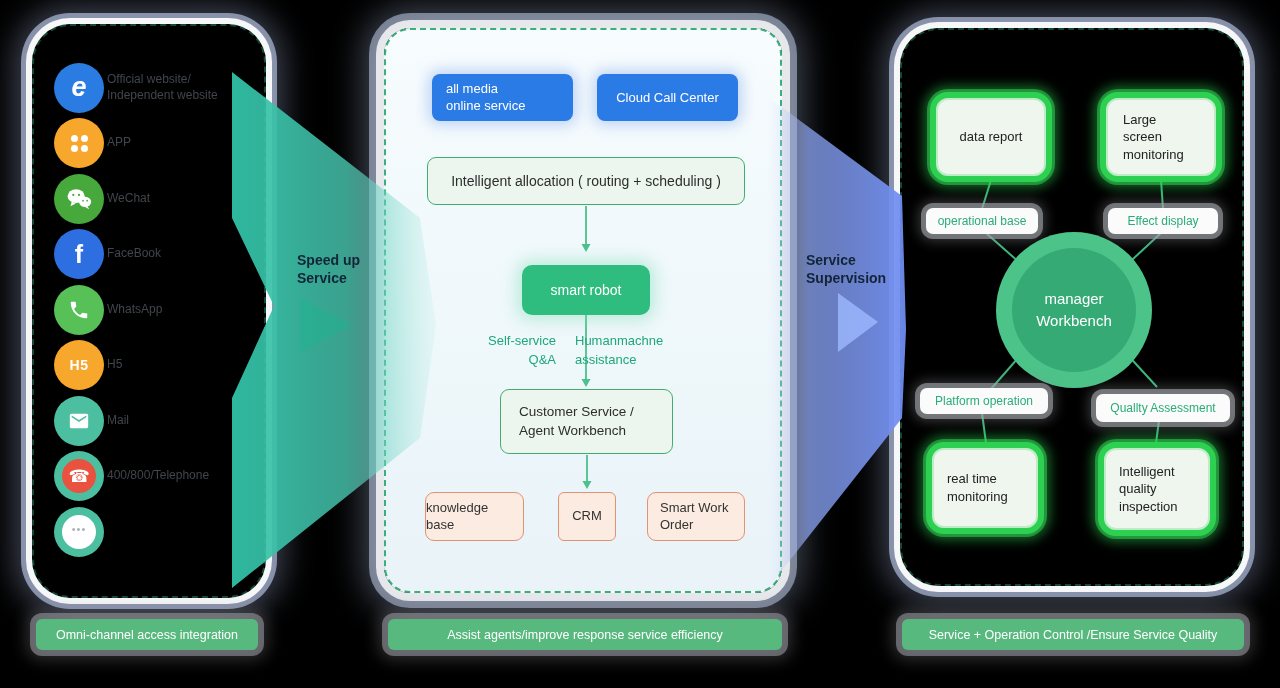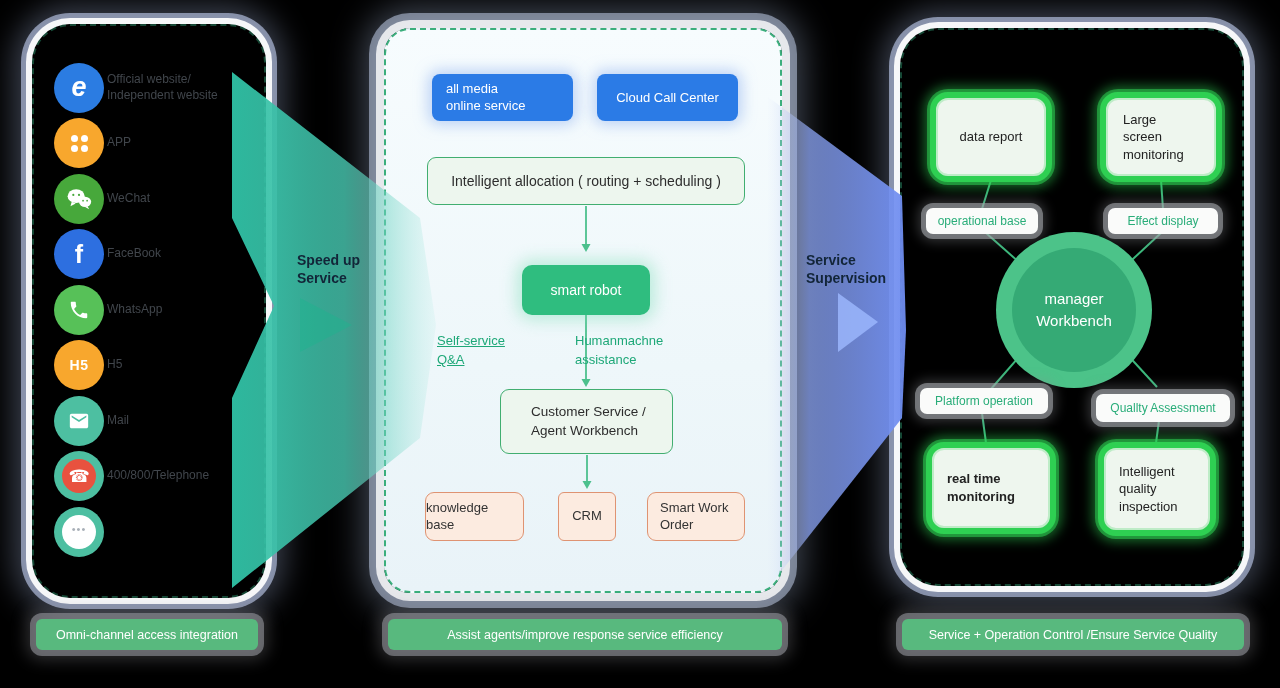--- a/index.html
+++ b/index.html
@@ -45,41 +45,41 @@
   .more-dots { font-size:11px; letter-spacing:1px; color:#a9b0b8; line-height:1; padding-bottom:4px; }
 
   
   .blue-box { position:absolute; background:#2b7be6; border-radius:8px; color:#fff; font-size:13px;
               display:flex; align-items:center; box-shadow:0 0 14px 4px rgba(143,178,240,.55); }
   #media-box { left:46px; top:44px; width:141px; height:47px; padding-left:14px; line-height:1.3; }
   #cloud-box { left:211px; top:44px; width:141px; height:47px; justify-content:center; }
   .green-outline-box { position:absolute; background:#edf6ee; border:1px solid #41ae70; border-radius:9px;
               color:#2d2d2d; display:flex; align-items:center; }
   #allocation-box { left:41px; top:127px; width:318px; height:48px; justify-content:center; font-size:14px; }
-  #agent-box { left:114px; top:359px; width:173px; height:65px; padding-left:30px; font-size:13.5px; line-height:1.35; }
+  #agent-box { left:114px; top:359px; width:173px; height:65px; padding-left:18px; font-size:13.5px; line-height:1.35; }
   #robot-box { position:absolute; left:136px; top:223px; width:128px; height:50px; background:#2fbd7f; border-radius:10px;
               color:#fff; font-size:14px; display:flex; align-items:center; justify-content:center;
               box-shadow:0 0 16px 5px rgba(120,220,180,.45);margin-top:12px; }
   .branch-label { position:absolute; color:#1ea878; font-size:13px; line-height:1.45; }
-  #branch-left  { left:51px; top:302px; width:110px; text-align:left;text-decoration:underline; }
+  #branch-left  { left:60px; top:302px; width:110px; text-align:right; }
   #branch-right { left:189px; top:302px; width:150px; text-align:left; }
   .peach-box { position:absolute; background:#fcebe0; border:1px solid #df9372; border-radius:9px;
               color:#333; font-size:13px; line-height:1.3; display:flex; align-items:center; }
   #kb-box  { left:39px;  top:462px; width:99px; height:49px; padding-left:0; }
   #crm-box { left:172px; top:462px; width:58px; height:49px; justify-content:center;border-radius:6px; }
   #swo-box { left:261px; top:462px; width:98px; height:49px; padding-left:12px; }
   .flow-svg { position:absolute; left:0; top:0; pointer-events:none; }
 
   
   .monitor-box { position:absolute; background:#eef6ee; border:6px solid #2ed052; border-radius:18px;
               color:#222; font-size:13px; line-height:1.35; display:flex; align-items:center;
               box-shadow:0 0 0 3px rgba(46,208,82,.55), 0 0 12px 6px rgba(46,208,82,.5), inset 0 0 0 2px rgba(46,208,82,.25); }
   #box-data-report { left:28px;  top:62px;  width:122px; height:90px; justify-content:center; }
   #box-large-screen{ left:198px; top:62px;  width:122px; height:90px; padding-left:17px; }
-  #box-real-time   { left:24px;  top:412px; width:130px; height:92px; padding-left:15px;font-weight:bold; }
+  #box-real-time   { left:24px;  top:412px; width:118px; height:92px; padding-left:15px; }
   #box-intelligent { left:196px; top:412px; width:118px; height:94px; padding-left:15px; }
   .pill { position:absolute; background:#fafbfa; border-radius:7px; color:#29ad79; font-size:12px;
               display:flex; align-items:center; justify-content:center;
               box-shadow:0 0 0 5px rgba(165,168,173,.6), 0 0 12px 8px rgba(140,143,148,.35); }
   #pill-operational { left:24px;  top:178px; width:112px; height:26px; }
   #pill-effect      { left:206px; top:178px; width:110px; height:26px; }
   #pill-platform    { left:18px;  top:358px; width:128px; height:26px; }
   #pill-quality     { left:194px; top:364px; width:134px; height:28px; }
   #manager-circle { position:absolute; left:94px; top:202px; width:156px; height:156px; border-radius:50%;
               background:#4cc389; display:flex; align-items:center; justify-content:center; }

